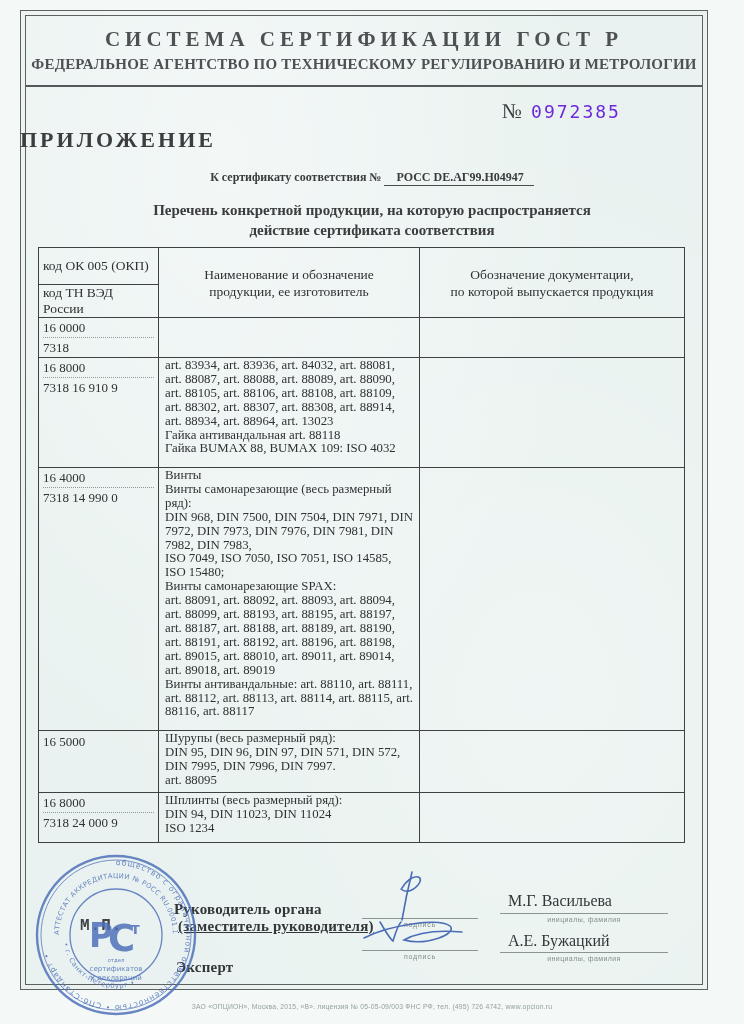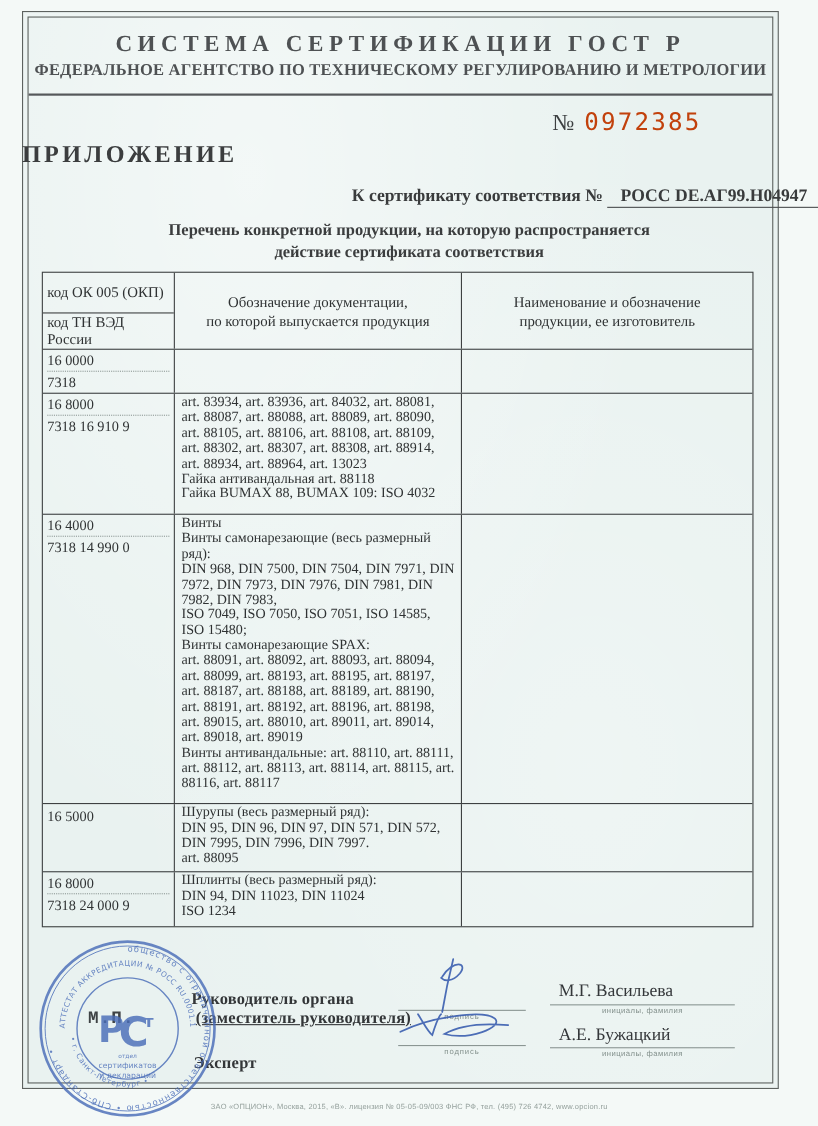--- a/index.html
+++ b/index.html
@@ -43,32 +43,32 @@
   }
 
   
   .blank-number {
     position:absolute; left:502px; top:99px;
     display:flex; align-items:baseline; gap:9px;
   }
   .blank-number .no-sign { font-size:21px; color:#3c3f41; }
   .blank-number .no-digits {
     font-family:"DejaVu Sans Mono", monospace;
-    font-size:22px; letter-spacing:2px; color:#c2410c;
+    font-size:18px; letter-spacing:2px; color:#6d28d9;
   }
 
   
   .doc-title {
     position:absolute; left:0; width:744px; top:127px;
     text-align:left; font-size:22px; font-weight:bold;
     letter-spacing:3px; color:#3b3d3e;margin-left:20px;
   }
   .cert-line {
     position:absolute; left:0; width:744px; top:170px;
-    text-align:right; font-size:16px; font-weight:600; color:#393b3c;
+    text-align:center; font-size:12px; font-weight:600; color:#393b3c;
   }
   .cert-line .cert-no {
     border-bottom:1px solid #4a4d4e; padding:0 10px 1px 12px;
     font-weight:600;
   }
   .subtitle {
     position:absolute; left:0; width:744px; top:201px;
     text-align:center; font-size:15px; font-weight:bold;
     line-height:19.5px; color:#3b3d3e; white-space:pre-line;
   }
@@ -177,24 +177,24 @@
   <div class="subtitle">Перечень конкретной продукции,  на которую распространяется
 действие сертификата соответствия</div>
 
   <div class="ptable">
 
     <div class="t-row">
       <div class="c th-codes">
         <div class="sub1">код ОК 005 (ОКП)</div>
         <div class="sub2">код ТН ВЭД России</div>
       </div>
+      <div class="c th-center">Наименование и обозначение
+продукции, ее изготовитель</div>
       <div class="c th-center">Обозначение документации,
 по которой выпускается продукция</div>
-      <div class="c th-center">Наименование и обозначение
-продукции, ее изготовитель</div>
     </div>
 
     <div class="t-row r1">
       <div class="c cell-codes">
         <span class="code-top">16 0000</span>
         <span class="code-bot">7318</span>
       </div>
       <div class="c cell-name"></div>
       <div class="c cell-docs"></div>
     </div>

